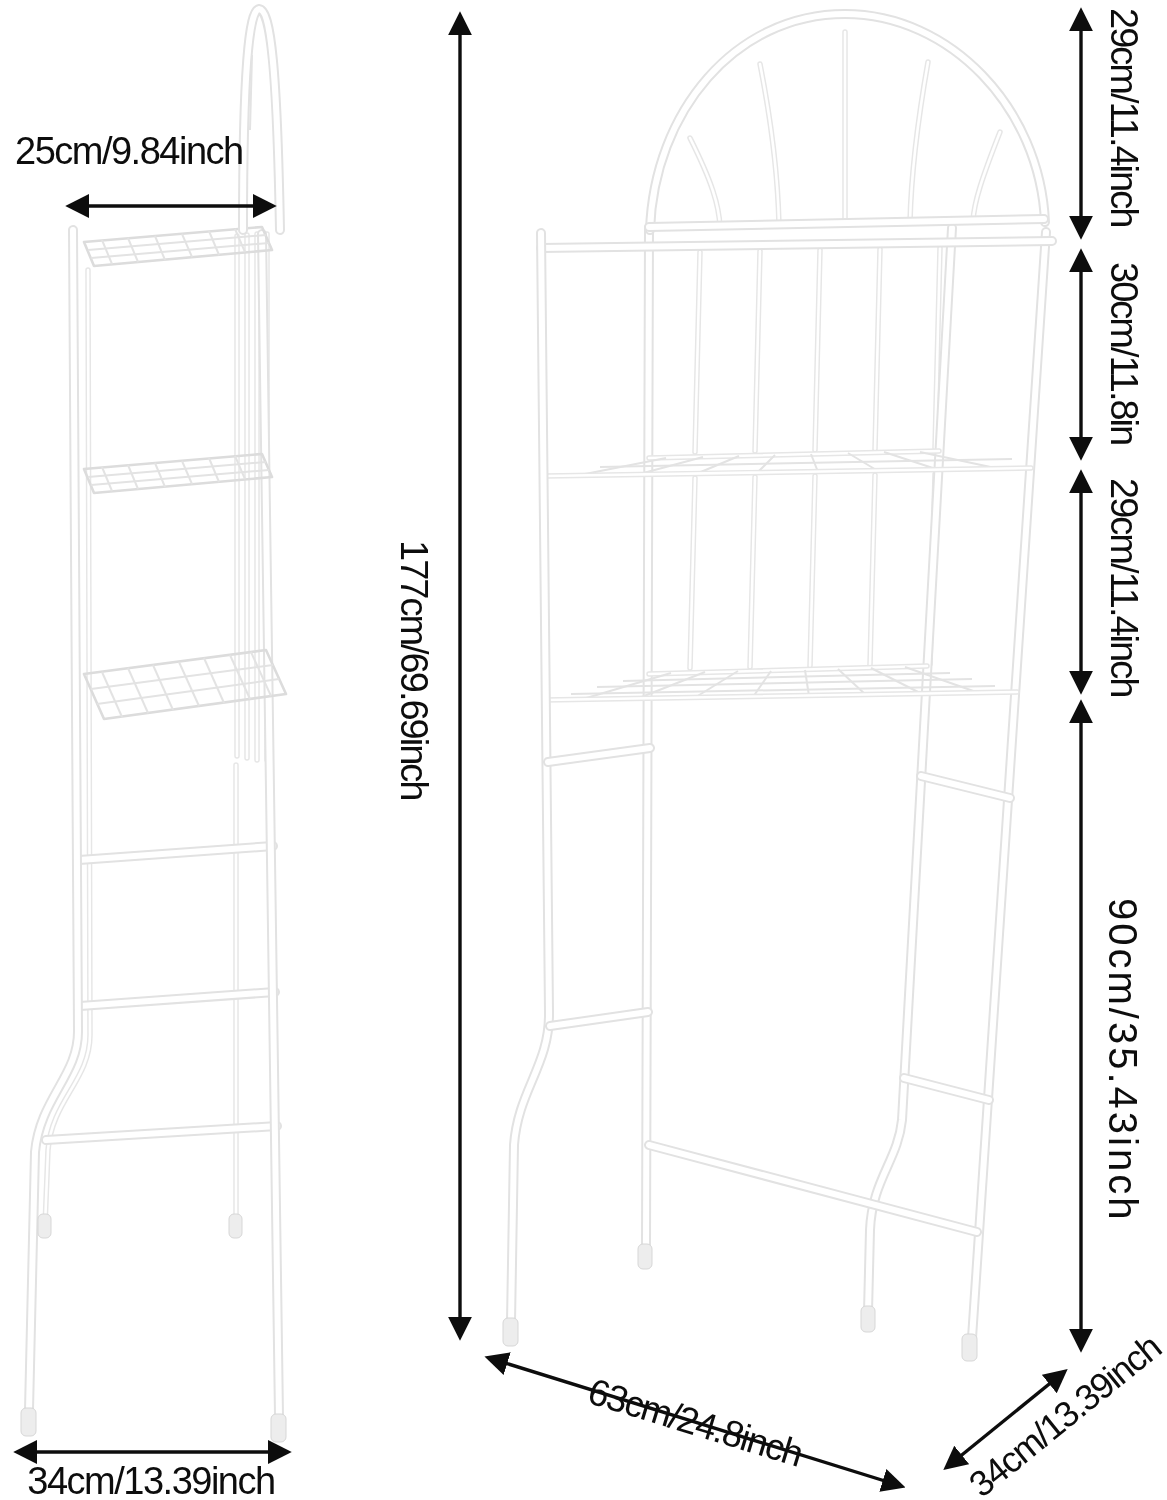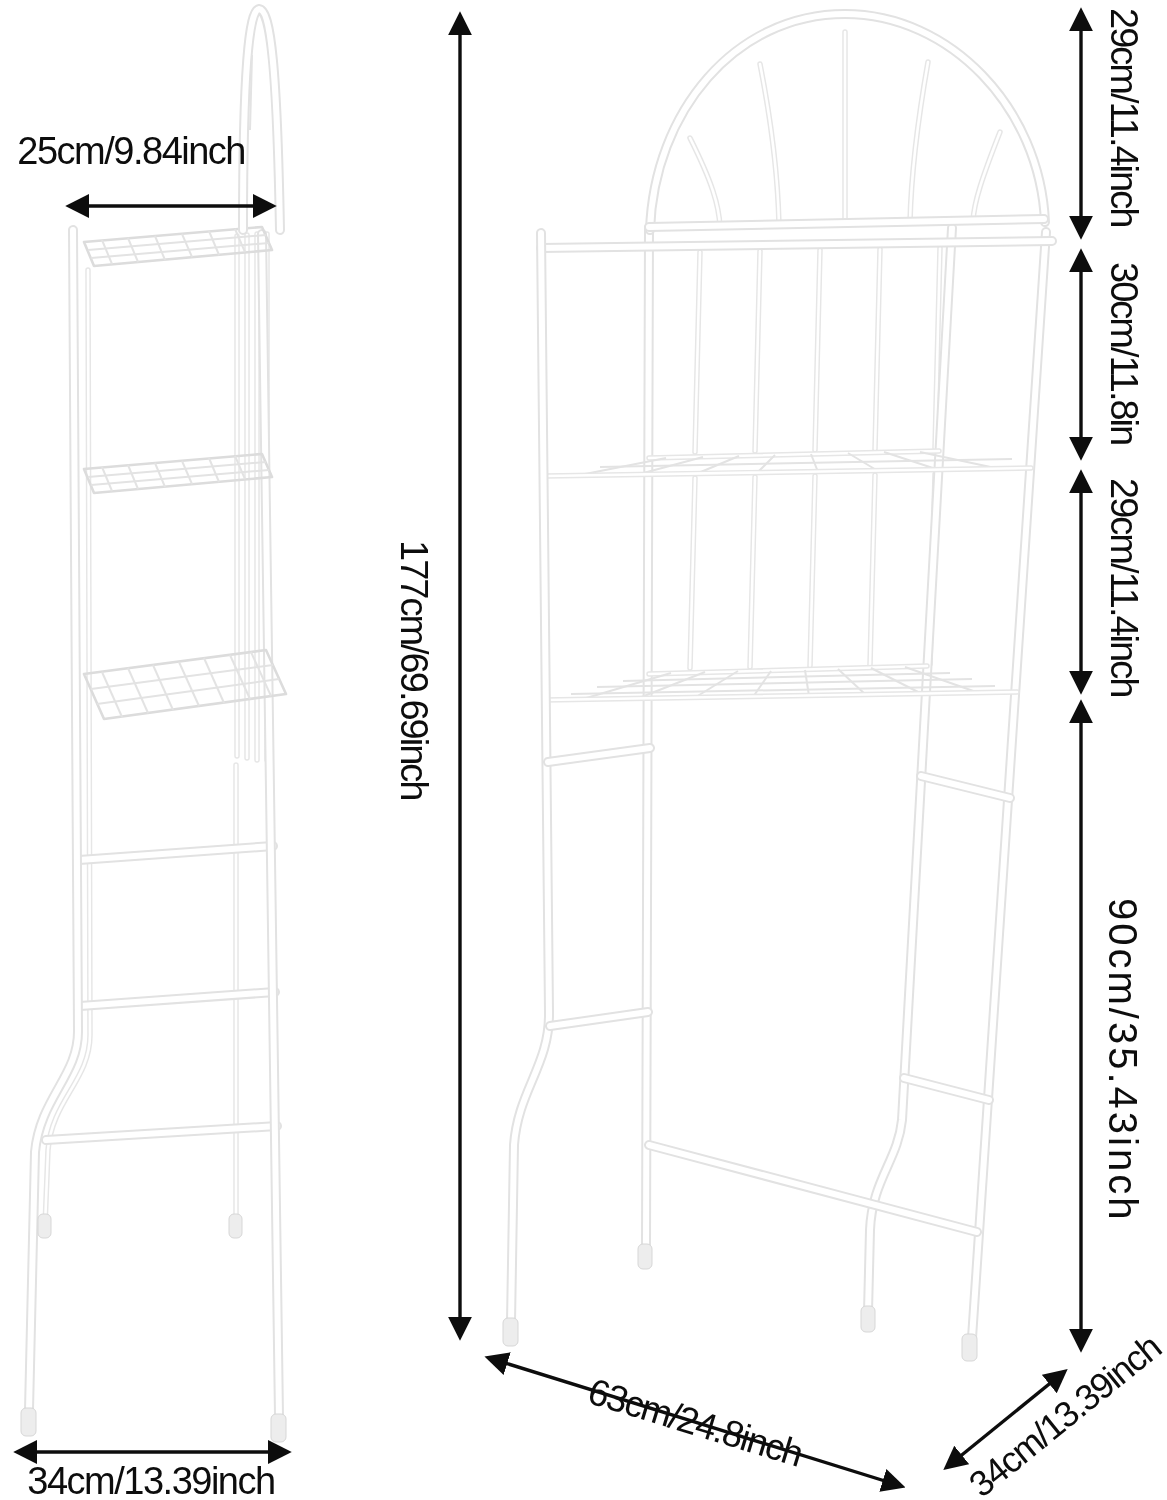--- a/index.html
+++ b/index.html
@@ -217,21 +217,21 @@
       <line class="dim" x1="1081" y1="12" x2="1081" y2="235" marker-start="url(#ah)" marker-end="url(#ah)"></line>
       <line class="dim" x1="1081" y1="253" x2="1081" y2="456" marker-start="url(#ah)" marker-end="url(#ah)"></line>
       <line class="dim" x1="1081" y1="474" x2="1081" y2="690" marker-start="url(#ah)" marker-end="url(#ah)"></line>
       <line class="dim" x1="1081" y1="704" x2="1081" y2="1348" marker-start="url(#ah)" marker-end="url(#ah)"></line>
       <line class="dim" x1="489" y1="1358" x2="901" y2="1486" marker-start="url(#ah)" marker-end="url(#ah)"></line>
       <line class="dim" x1="947" y1="1467" x2="1064" y2="1372" marker-start="url(#ah)" marker-end="url(#ah)"></line>
       <line class="dim" x1="18" y1="1452" x2="287" y2="1452" marker-start="url(#ah)" marker-end="url(#ah)"></line>
     </g>
   </svg>
 
-  <div class="lbl" style="left:5px;top:130px;width:240px;text-align:right;">25cm/9.84inch</div>
+  <div class="lbl" style="left:15px;top:130px;width:240px;text-align:left;">25cm/9.84inch</div>
 
   <div class="lbl vlbl" style="left:392px;top:540px;">177cm/69.69inch</div>
 
   <div class="lbl vlbl" style="left:1102px;top:8px;">29cm/11.4inch</div>
 
   <div class="lbl vlbl" style="left:1102px;top:262px;">30cm/11.8in</div>
 
   <div class="lbl vlbl" style="left:1102px;top:478px;">29cm/11.4inch</div>
 
   <div class="lbl vlbl" style="left:1100px;top:898px;font-size:40px;letter-spacing:3px;">90cm/35.43inch</div>

